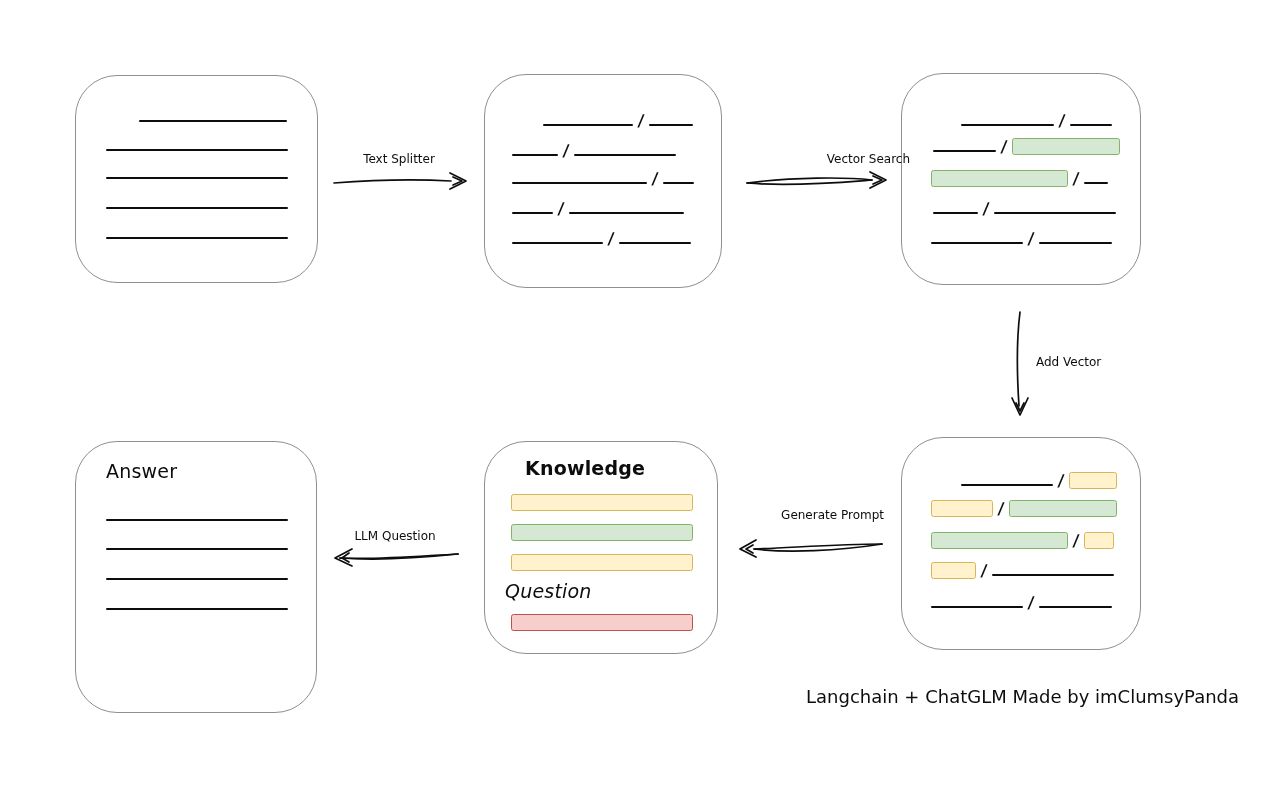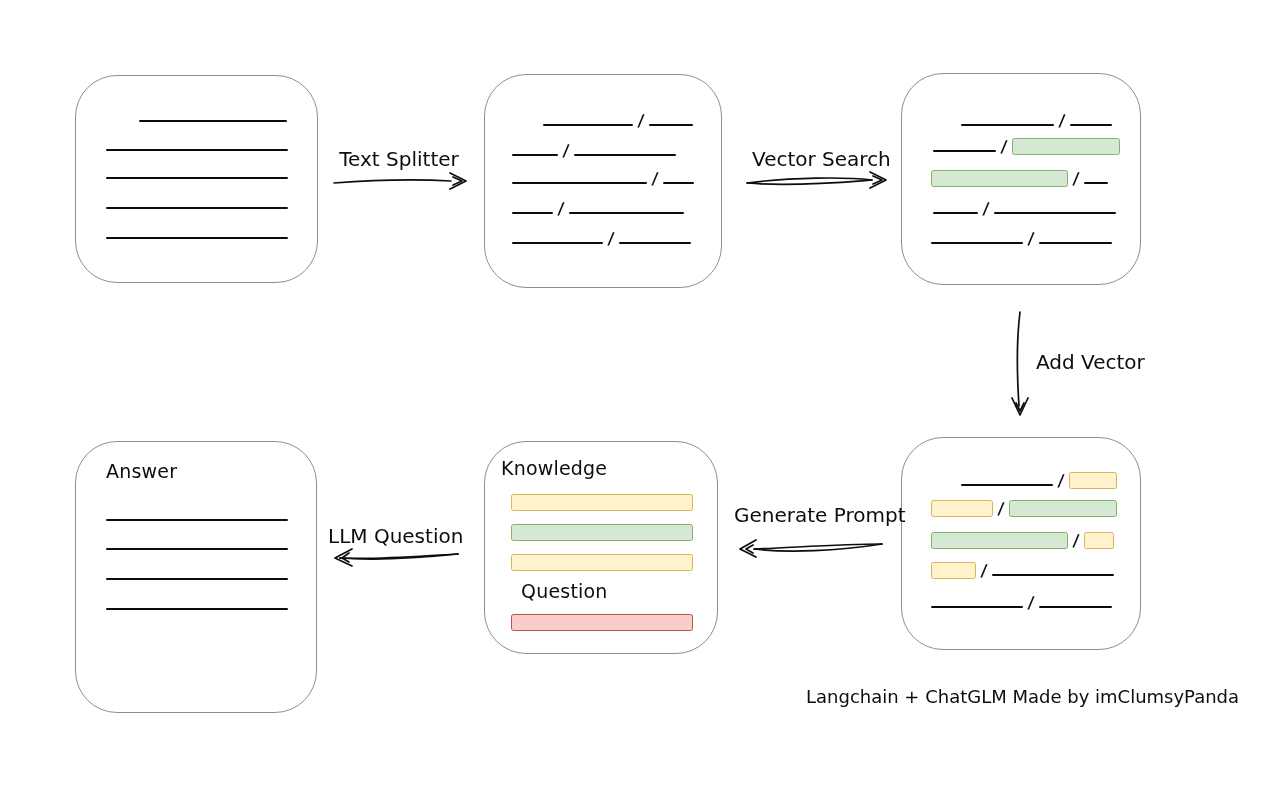--- a/index.html
+++ b/index.html
@@ -10,21 +10,21 @@
   #diagram{position:absolute;inset:0;}
   .panel{
     position:absolute;background:#ffffff;border:1.4px solid #8f8f8f;border-radius:42px;
     box-sizing:border-box;
   }
   .row{position:absolute;display:flex;align-items:flex-end;}
   .seg-line{height:2px;background:#0d0d0d;border-radius:1px;margin-bottom:3px;}
   .slash{font-size:16px;line-height:17px;font-weight:600;margin:0 5px;transform:skewX(-6deg);}
   .chip{height:15px;border-radius:2.5px;border:1.6px solid #000;box-sizing:content-box;}
   .box-title{font-size:19px;line-height:23px;letter-spacing:.2px;white-space:nowrap;}
-  .arrow-label{position:absolute;font-size:20px;line-height:19px;white-space:nowrap;}
+  .arrow-label{position:absolute;font-size:12px;line-height:19px;white-space:nowrap;}
   .caption{position:absolute;font-size:18px;line-height:22px;white-space:nowrap;margin-left:36px;}
   svg.overlay{position:absolute;left:0;top:0;}
 </style>
 </head>
 <body>
 
 <div id="diagram">
     <div class="panel" style="left: 75px; top: 75px; width: 243px; height: 208px;">
       <div class="row" style="left: 63px; top: 44px;">
         <div class="seg-line" style="width: 148px; background: rgb(13, 13, 13);"></div>
@@ -117,33 +117,33 @@
         <span class="slash">/</span>
         <div class="seg-line" style="width: 122px; background: rgb(13, 13, 13);"></div>
       </div>
       <div class="row" style="left: 29px; top: 156px;">
         <div class="seg-line" style="width: 92px; background: rgb(13, 13, 13);"></div>
         <span class="slash">/</span>
         <div class="seg-line" style="width: 73px; background: rgb(13, 13, 13);"></div>
       </div>
     </div>
     <div class="panel" style="left: 484px; top: 441px; width: 234px; height: 213px;">
-      <div class="row" style="left: 16px; top: 15px;">
+      <div class="row" style="left: 40px; top: 15px; font-weight: bold;">
         <div class="box-title">Knowledge</div>
       </div>
       <div class="row" style="left: 26px; top: 52px;">
         <div class="chip" style="width: 180px; background: rgb(255, 242, 204); border-color: rgb(214, 182, 86);"></div>
       </div>
       <div class="row" style="left: 26px; top: 82px;">
         <div class="chip" style="width: 180px; background: rgb(213, 232, 212); border-color: rgb(130, 179, 102);"></div>
       </div>
       <div class="row" style="left: 26px; top: 112px;">
         <div class="chip" style="width: 180px; background: rgb(255, 242, 204); border-color: rgb(214, 182, 86);"></div>
       </div>
-      <div class="row" style="left: 36px; top: 138px;">
+      <div class="row" style="left: 20px; top: 138px; font-style: italic;">
         <div class="box-title">Question</div>
       </div>
       <div class="row" style="left: 26px; top: 172px;">
         <div class="chip" style="width: 180px; background: rgb(248, 206, 204); border-color: rgb(184, 84, 80);"></div>
       </div>
     </div>
     <div class="panel" style="left: 75px; top: 441px; width: 242px; height: 272px;">
       <div class="row" style="left: 30px; top: 18px;">
         <div class="box-title">Answer</div>
       </div>
@@ -187,18 +187,18 @@
   </g>
   <g>
     <path d="M458 554 C420 556 378 560 340 558"></path>
     <path d="M458 554 C420 558 378 561 340 558"></path>
     <path d="M352 549 L335 558 L352 566"></path>
     <path d="M349 553 L342 558 L349 562"></path>
   </g>
 </svg>
 
 <div class="arrow-label" style="left:338px;top:150px;width:122px;text-align:center">Text Splitter</div>
-<div class="arrow-label" style="left:752px;top:150px;width:126px;text-align:center">Vector Search</div>
+<div class="arrow-label" style="left:784px;top:150px;width:126px;text-align:right">Vector Search</div>
 <div class="arrow-label" style="left:1036px;top:353px">Add Vector</div>
 <div class="arrow-label" style="left:734px;top:506px;width:150px;text-align:right">Generate Prompt</div>
 <div class="arrow-label" style="left:328px;top:527px;width:134px;text-align:center">LLM Question</div>
 
 <div class="caption" style="left:770px;top:686px;width:420px;text-align:center">Langchain + ChatGLM Made by imClumsyPanda</div>
 
 </body></html>

